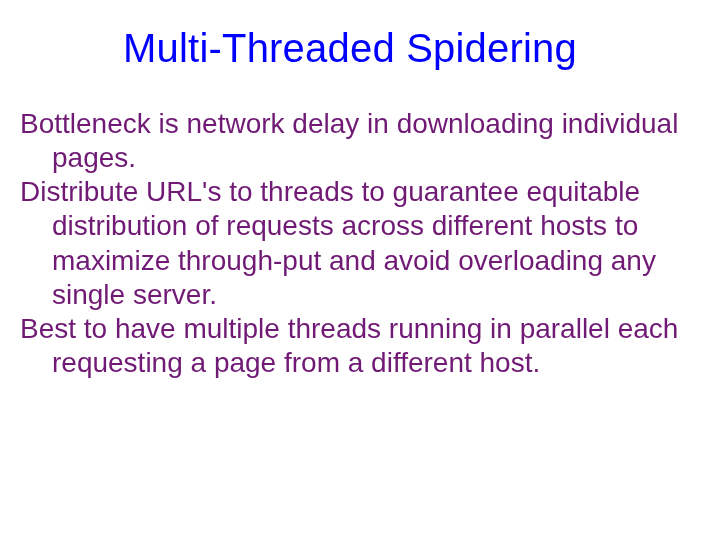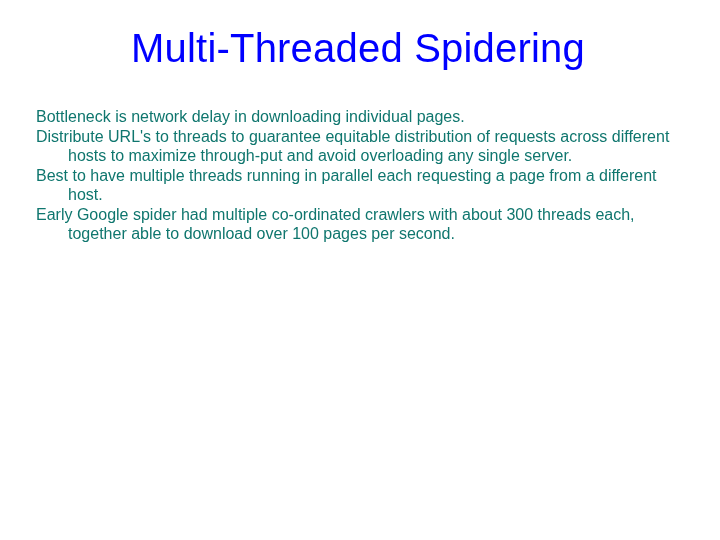--- a/index.html
+++ b/index.html
@@ -8,45 +8,44 @@
     width: 720px;
     height: 540px;
     background: #ffffff;
     font-family: Arial, Helvetica, sans-serif;
     overflow: hidden;
   }
   .slide {
     box-sizing: border-box;
     width: 720px;
     height: 540px;
-    padding: 26px 40px 40px 36px;
+    padding: 26px 40px 40px 20px;
   }
   .title {
     color: #0000ff;
     font-size: 40px;
     font-weight: 400;
     text-align: center;
     margin: 0 0 36px 0;
     letter-spacing: 0.2px;
   }
   .body {
-    color: #0f766e;
-    font-size: 16px;
+    color: #701a75;
+    font-size: 28px;
     line-height: 1.22;
   }
   .para {
     margin: 0 0 0 0;
     padding-left: 32px;
     text-indent: -32px;
   }
 </style>
 </head>
 <body>
 
 <div class="slide">
   <h1 class="title">Multi-Threaded Spidering</h1>
   <div class="body">
     <p class="para">Bottleneck is network delay in downloading individual pages.</p>
     <p class="para">Distribute URL's to threads to guarantee equitable distribution of requests across different hosts to maximize through-put and avoid overloading any single server.</p>
     <p class="para">Best to have multiple threads running in parallel each requesting a page from a different host.</p>
-    <p class="para">Early Google spider had multiple co-ordinated crawlers with about 300 threads each, together able to download over 100 pages per second.</p>
   </div>
 </div>
 
 </body></html>

